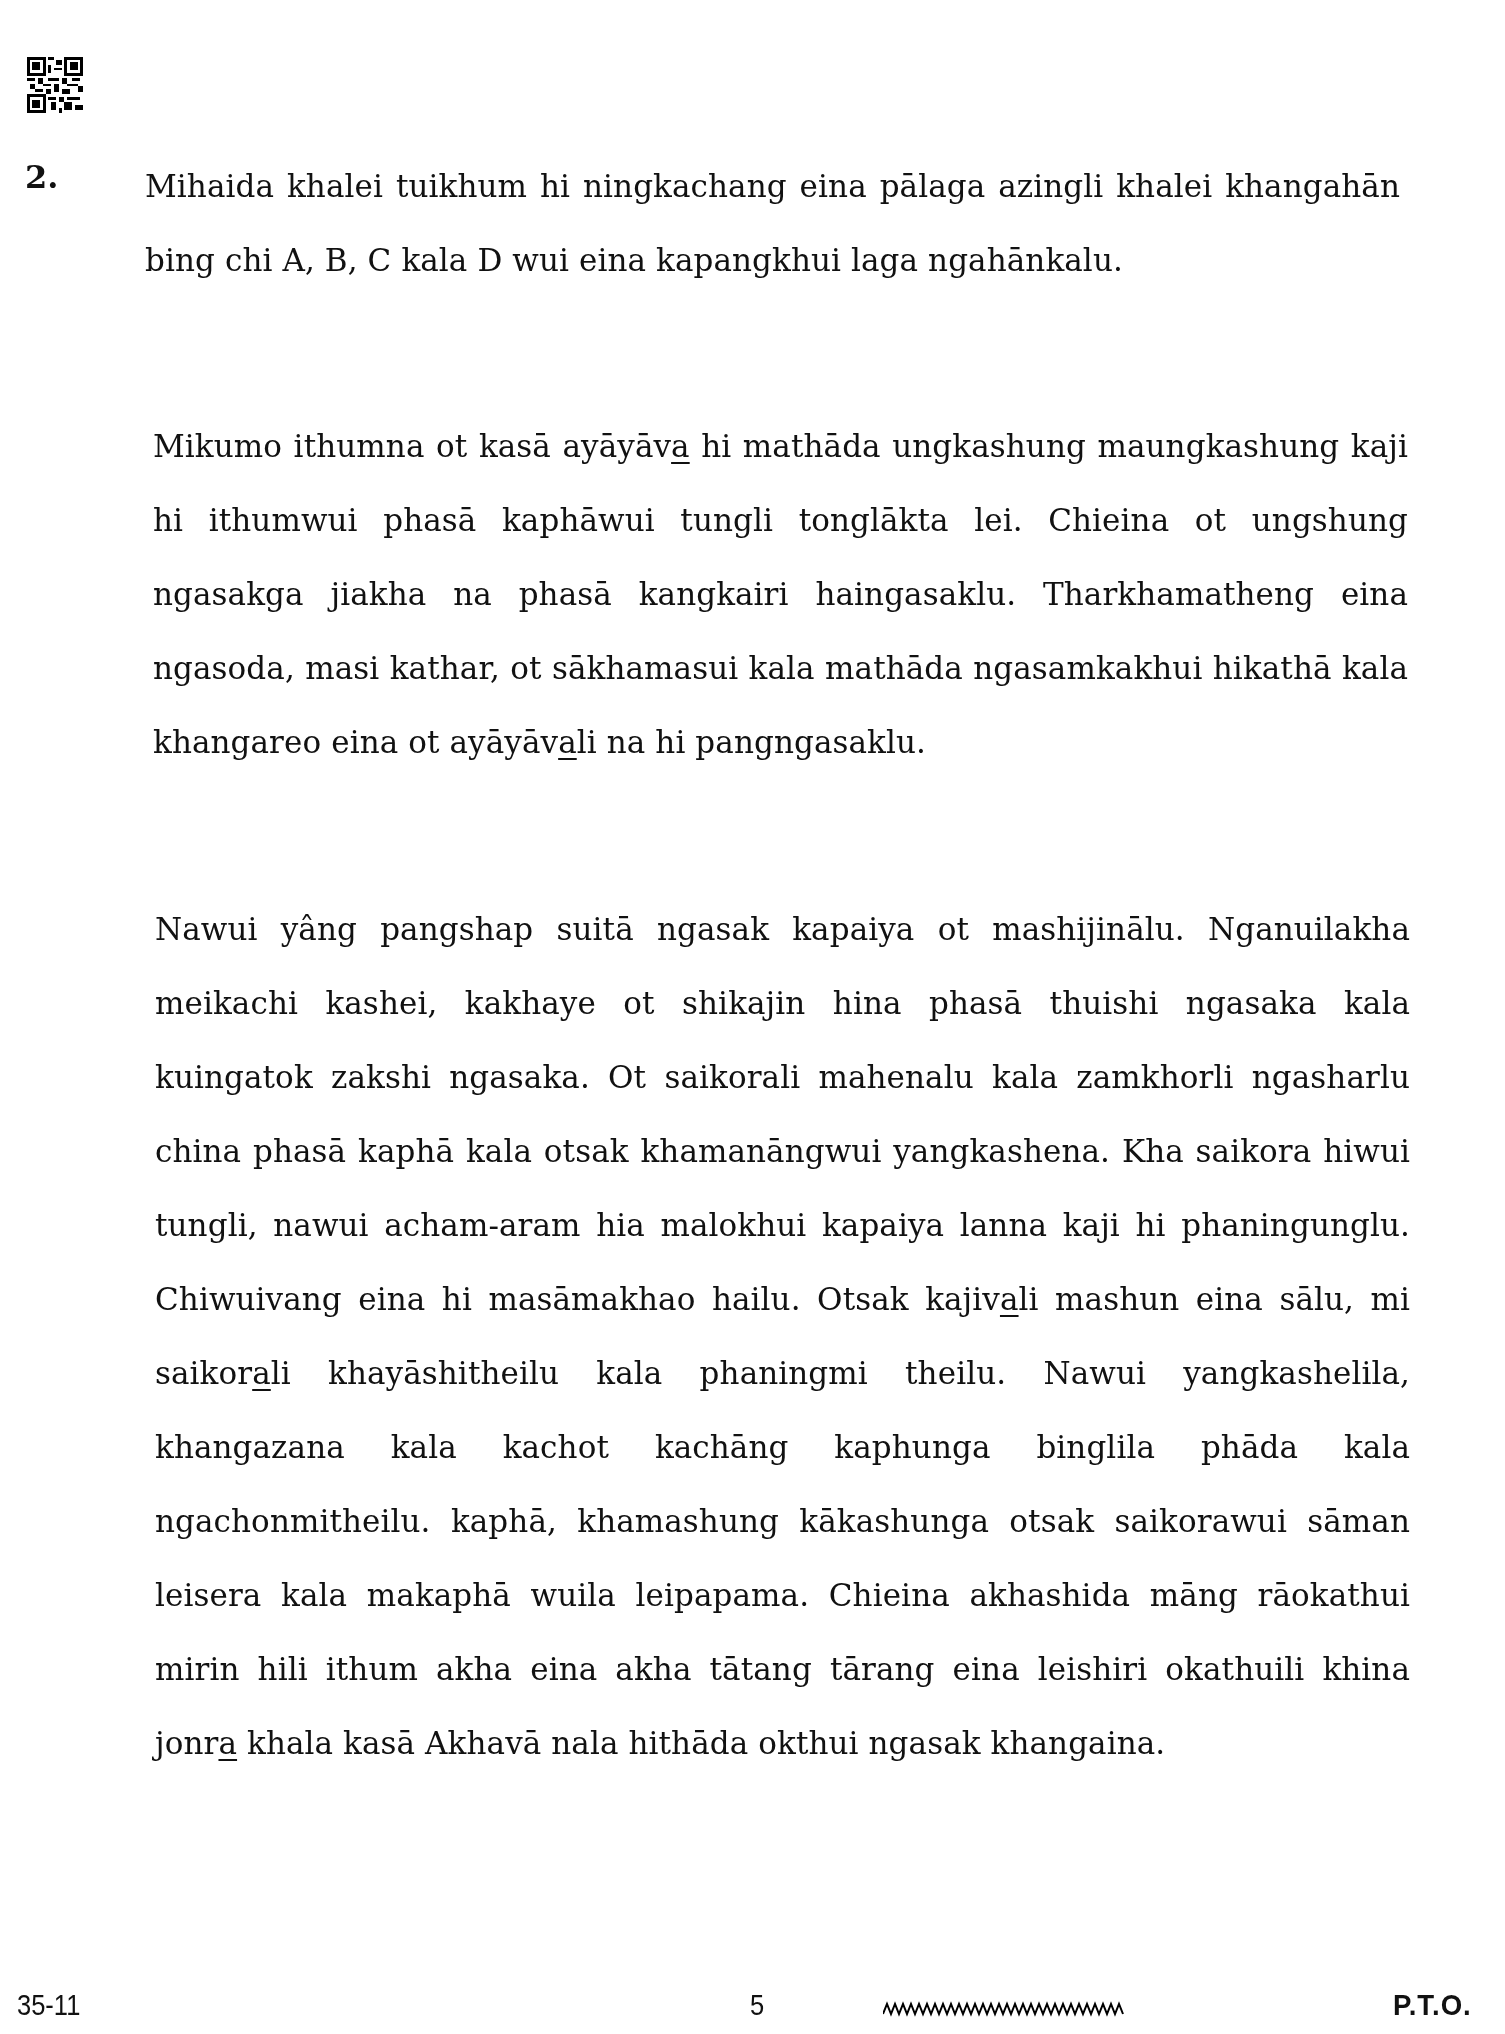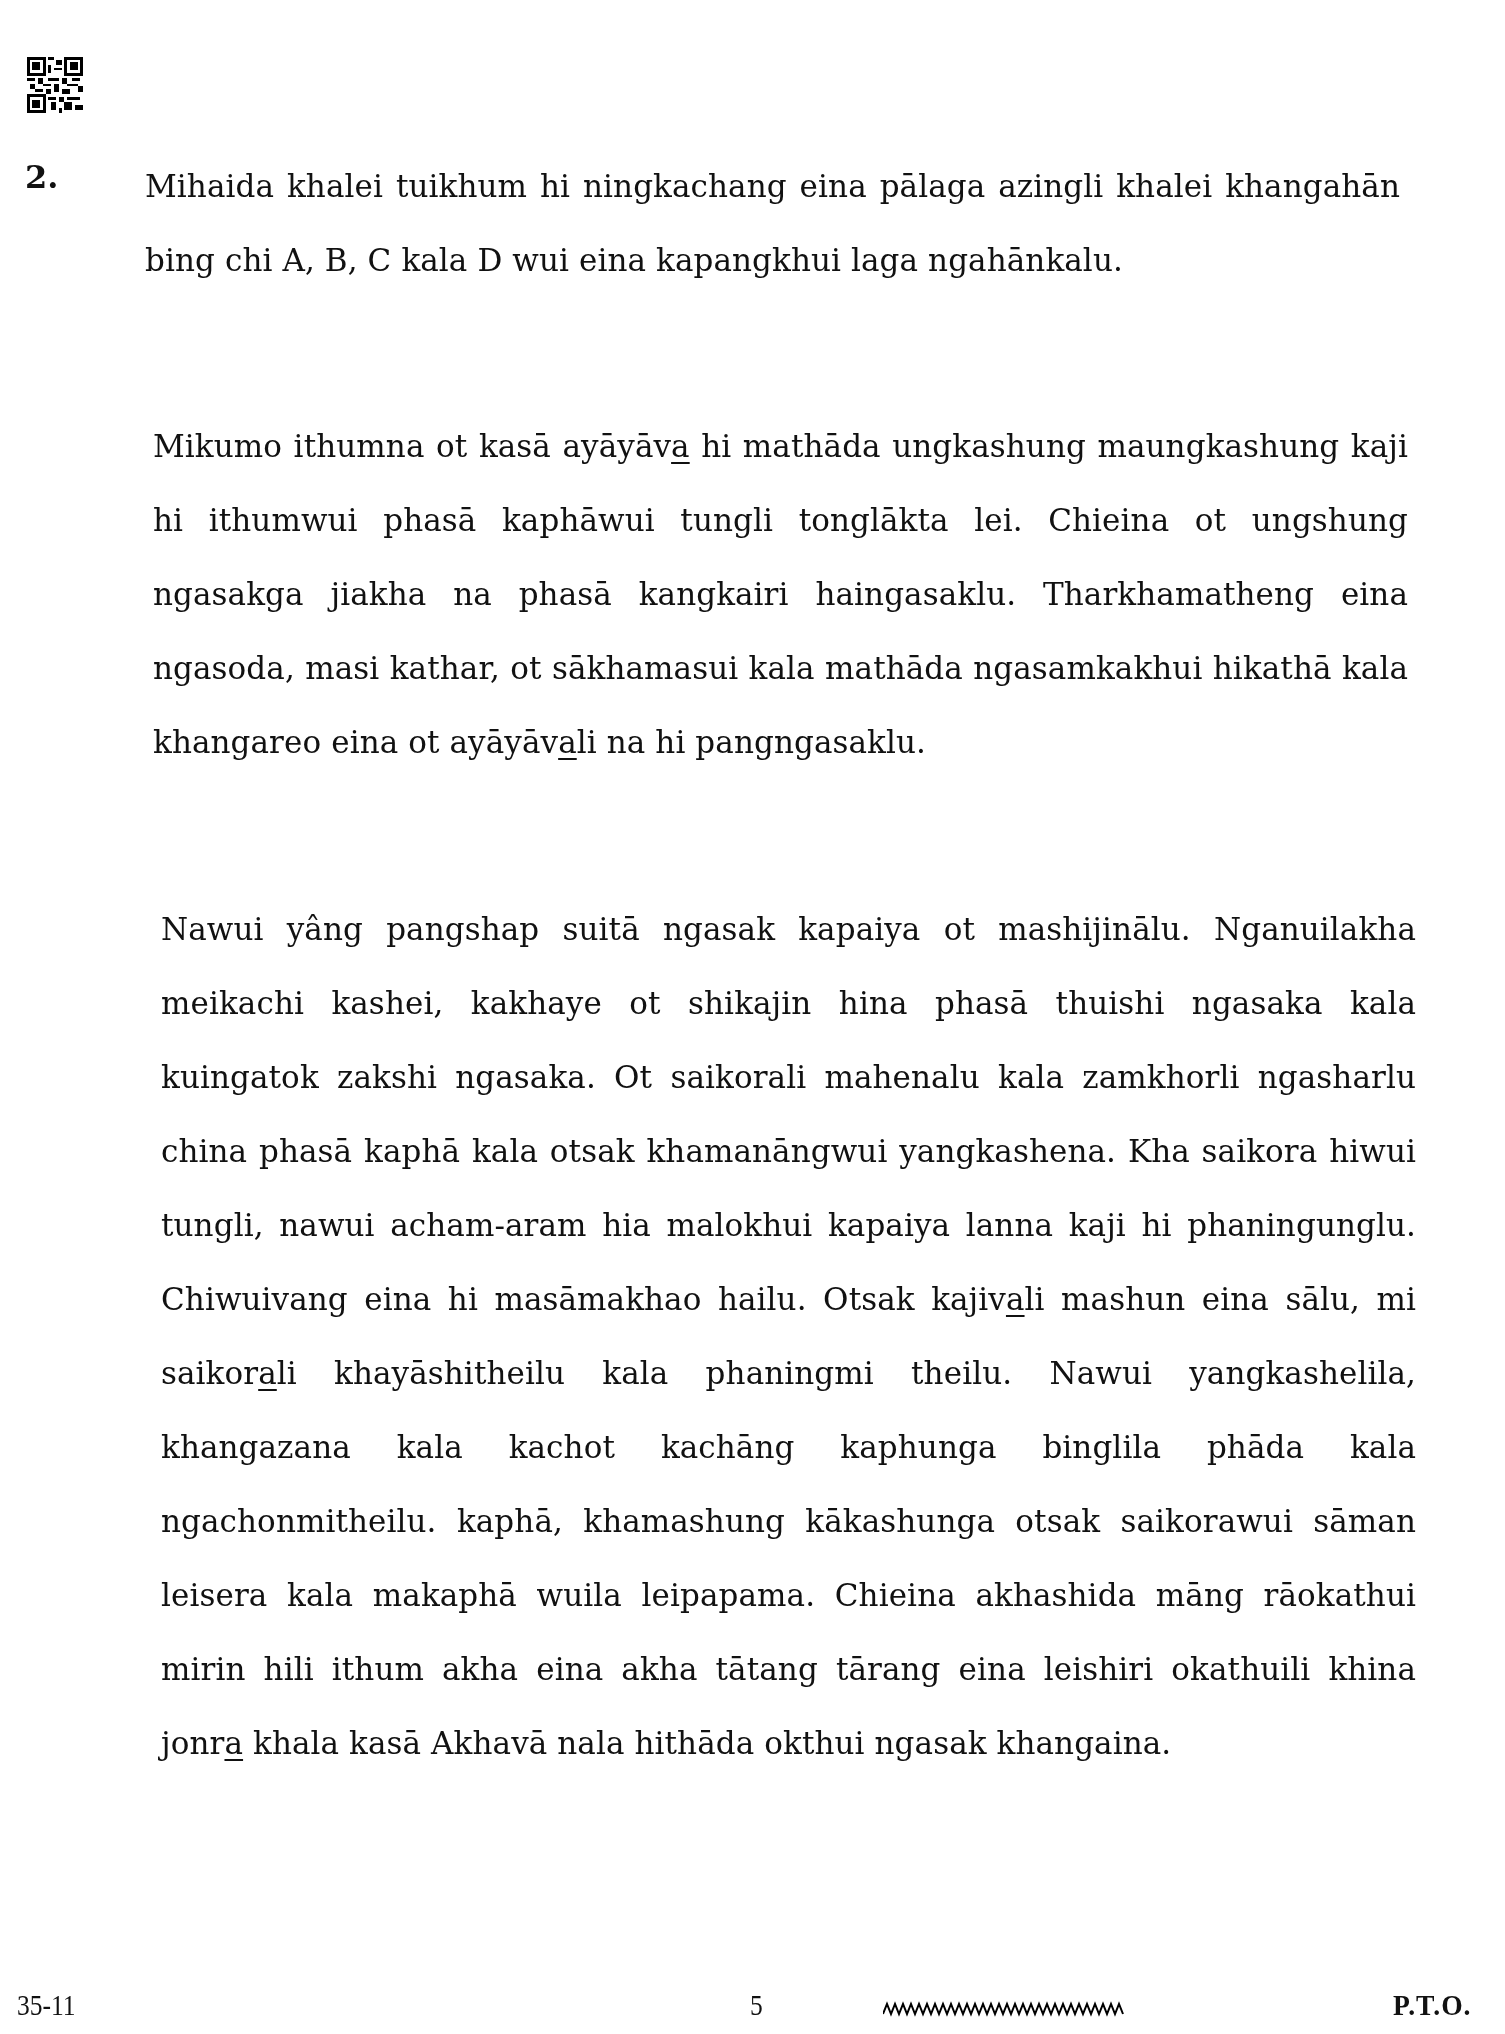--- a/index.html
+++ b/index.html
@@ -6,24 +6,24 @@
   body { width: 1505px; height: 2034px; position: relative; overflow: hidden;
          font-family: "DejaVu Serif", "Liberation Serif", serif; color: #111; }
   .qr { position: absolute; left: 27px; top: 57px; width: 56px; height: 56px; }
   .qnum { position: absolute; left: 25px; top: 157px; font-family: "DejaVu Serif", serif;
           font-weight: bold; font-size: 32px; line-height: 40px; }
   .body-text { position: absolute; left: 137px; top: 0; width: 1255px; }
   .para { margin: 8px; font-size: 31px; line-height: 74px; text-align: justify;
           text-align-last: left; letter-spacing: 0.1px; }
   .p1 { position: absolute; top: 141px; left: 0; width: 1255px; }
   .p2 { position: absolute; top: 401px; left: 8px; width: 1255px; }
-  .p3 { position: absolute; top: 884px; left: 16px; width: 1255px; }
+  .p3 { position: absolute; top: 884px; left: 10px; width: 1255px; }
   .ul { text-decoration: underline; text-decoration-thickness: 2px; text-underline-offset: 5px; }
   .footer { position: absolute; left: 0; top: 1988px; width: 1505px; height: 46px;
-            font-family: Liberation Serif, serif; font-size: 30px; }
+            font-family: Liberation Sans, sans-serif; font-size: 30px; }
   .f-code { position: absolute; left: 17px; top: 0; transform: scaleX(0.85); transform-origin: left; }
   .f-page { position: absolute; left: 750px; top: 0; transform: scaleX(0.85); transform-origin: left; }
   .f-wave { position: absolute; left: 883px; top: 10px; width: 242px; height: 20px; }
   .f-pto { position: absolute; left: 1393px; top: 0; font-weight: bold; letter-spacing: 1px; transform: scaleX(0.92); transform-origin: left; }
 </style>
 </head>
 <body>
 
 <svg class="qr" viewBox="0 0 21 21" shape-rendering="crispEdges">
   <rect x="0" y="0" width="21" height="21" fill="#fff"></rect>

